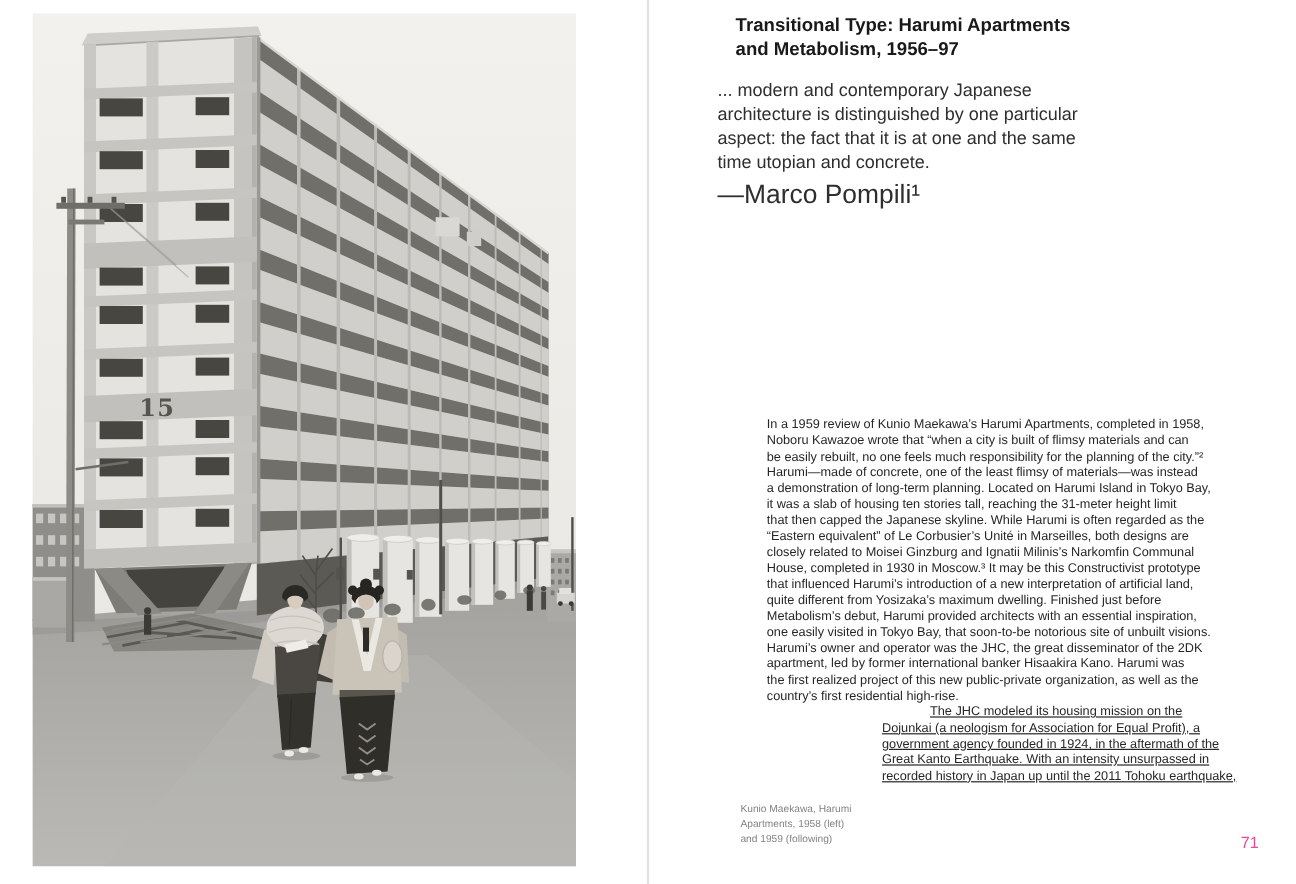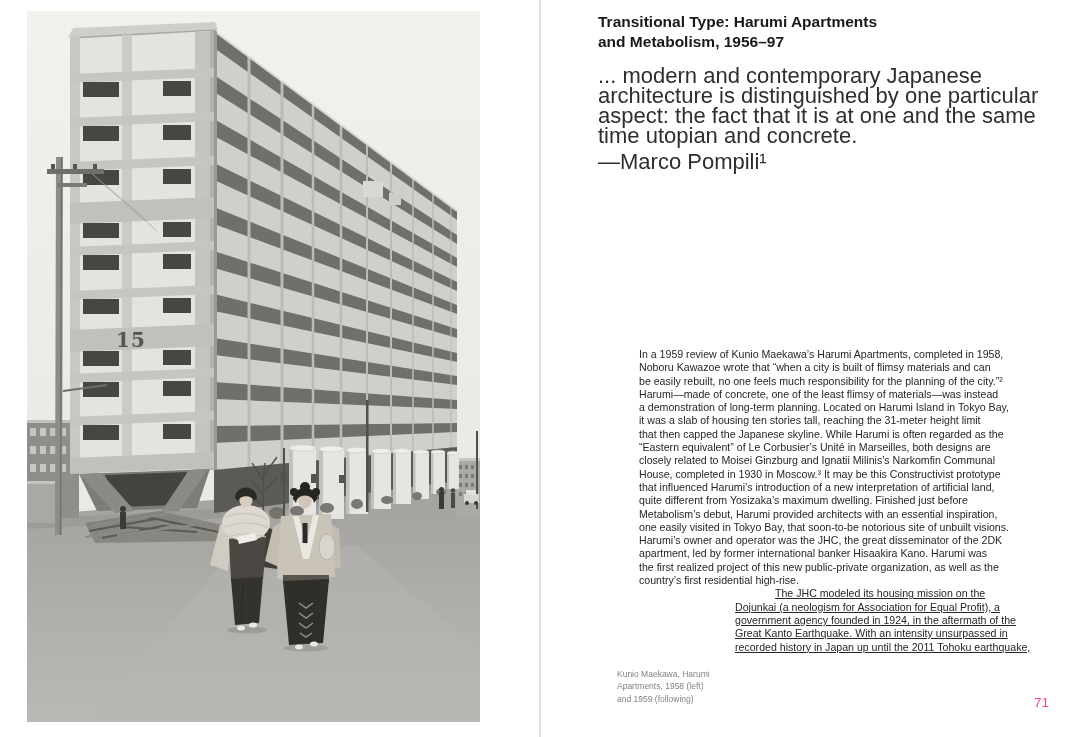--- a/index.html
+++ b/index.html
@@ -1,22 +1,22 @@
 <!DOCTYPE html>
 <html><head>
 <meta charset="utf-8">
 <style>
   html,body{margin:0;padding:0;background:#ffffff;}
   body{width:1080px;height:737px;position:relative;font-family:"Liberation Sans",sans-serif;overflow:hidden;}
   .spread{position:absolute;left:0;top:0;width:1080px;height:737px;background:#ffffff;}
   .gutter{position:absolute;left:539px;top:0;width:2px;height:737px;background:#e3e3e3;}
   .photo-wrap{position:absolute;left:27px;top:11px;width:440px;height:711px;}
   .photo-wrap svg{display:block;}
-  .chapter-title{position:absolute;left:598px;top:12px;font-size:15.5px;line-height:19.5px;font-weight:bold;color:#191919;white-space:pre;margin:0;}
-  .epigraph{position:absolute;left:598px;top:66px;font-size:22px;line-height:20px;font-weight:normal;color:#2e2e2e;white-space:pre;margin:0;}
+  .chapter-title{position:absolute;left:613px;top:12px;font-size:15.5px;line-height:19.5px;font-weight:bold;color:#191919;white-space:pre;margin:0;}
+  .epigraph{position:absolute;left:598px;top:66px;font-size:15px;line-height:20px;font-weight:normal;color:#2e2e2e;white-space:pre;margin:0;}
   .attribution{position:absolute;left:598px;top:152px;font-size:22px;line-height:20px;color:#2e2e2e;white-space:pre;margin:0;}
   .body-text{position:absolute;left:639px;top:348px;width:410px;font-size:10.6px;line-height:13.3px;color:#262626;}
   .body-text p{margin:0;white-space:pre;}
   .body-text h2{margin:15px 0 0 43px;font-size:10.6px;line-height:13.3px;font-weight:bold;color:#262626;white-space:pre;}
   .para3{margin-left:96px !important;text-indent:40px;text-decoration:underline;}
   .fig-caption{position:absolute;left:601px;top:652px;font-size:8.5px;line-height:12.4px;color:#838381;white-space:pre;margin:16px;}
   .page-number{position:absolute;left:1034px;top:695px;font-size:13.5px;color:#ec4899;}
 </style>
 </head>
 <body>

